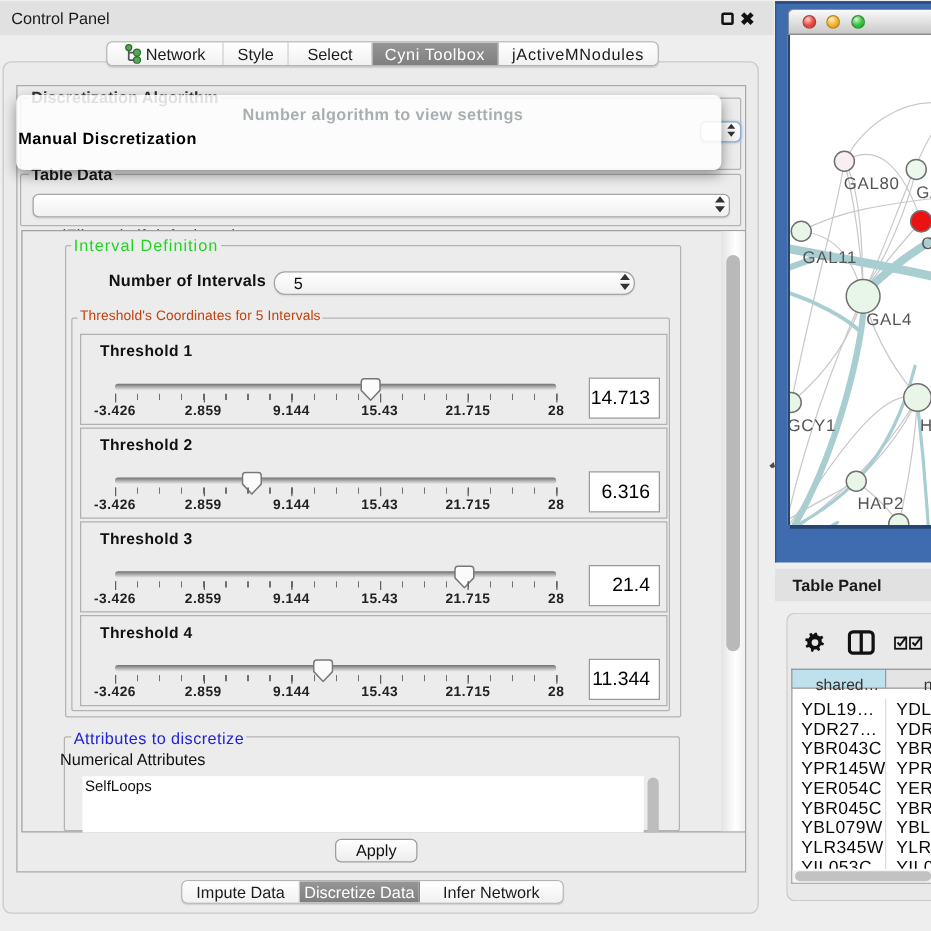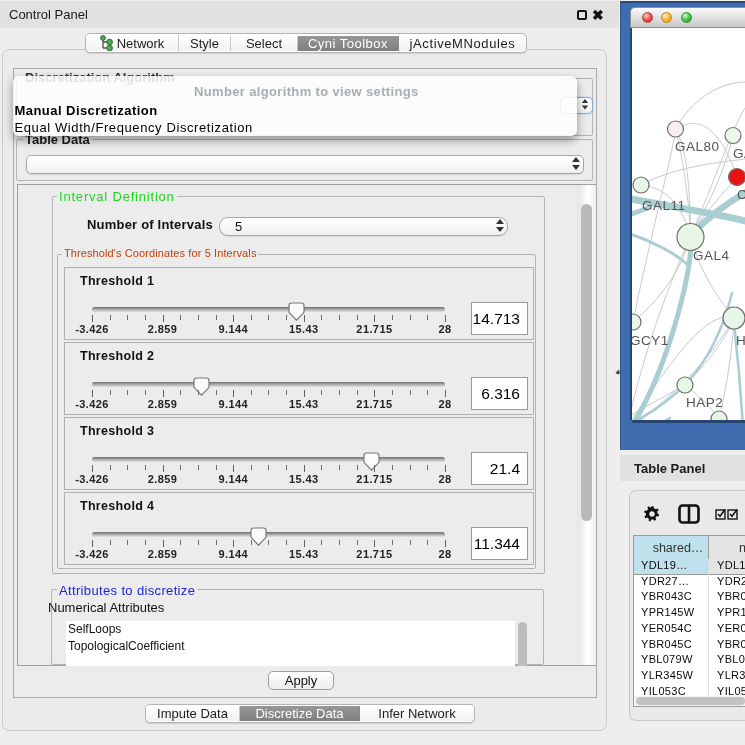--- a/index.html
+++ b/index.html
@@ -9,21 +9,21 @@
 
 #cp-title { left:0; top:1px; width:619px; height:27px; background:#e1e1e1; }
 #cp-title .txt { left:9px; top:6px; font-size:13px; color:#1a1a1a; }
 #cp-float { left:577px; top:10px; width:10px; height:10px; border:2px solid #111; border-radius:2px; }
 #cp-close { left:592px; top:7px; font-size:14px; font-weight:bold; color:#111; }
 
 #cp { left:2px; top:49px; width:605px; height:682px; background:#ebebeb;
   border:1px solid #c9c9c9; border-radius:7px; }
 
 .seg { display:flex; background:#fff; border:1px solid #b4b4b4; border-radius:5px;
-  overflow:hidden; box-shadow:0 1px 1px rgba(0,0,0,0.12);align-items:center; }
+  overflow:hidden; box-shadow:0 1px 1px rgba(0,0,0,0.12); }
 .seg .s { display:flex; align-items:center; justify-content:center; font-size:13px; white-space:nowrap;
   color:#1c1c1c; border-right:1px solid #c6c6c6; background:linear-gradient(#ffffff,#f1f1f1); }
 .seg .s:last-child { border-right:none; }
 .seg .sel { background:linear-gradient(#969696,#7f7f7f); color:#fff; border-right-color:#8a8a8a; }
 #tabs-top { left:85px; top:33px; height:20px; }
 #tabs-bot { left:145px; top:704px; height:19px; }
 
 #inner { left:13px; top:68px; width:584px; height:630px; border:1px solid #aaaaaa; background:#ececec; }
 .group { position:absolute; border:1px solid #b3b3b3; border-radius:2px; }
 .gtitle { position:absolute; font-size:13px; background:#ececec; padding:0 2px; white-space:nowrap; }
@@ -65,22 +65,22 @@
   background:linear-gradient(#fafafa,#c8c8c8); border:1px solid #8f8f8f; border-right:none; }
 .light { position:absolute; top:12px; width:11px; height:11px; border-radius:50%; }
 #canvas { left:630px; top:28px; width:115px; height:392px; background:#fff; border-left:2px solid #26486f; }
 #canvas-shadow { left:632px; top:420px; width:113px; height:3px; background:#274570; }
 
 #tp-title { left:620px; top:455px; width:125px; height:26px; background:#e1e1e1; }
 #tp-title .txt { left:14px; top:6px; font-size:13px; color:#1a1a1a;font-weight:bold; }
 #tp-box { left:629px; top:490px; width:116px; height:231px; background:#e9e9e9;
   border:1px solid #c9c9c9; border-radius:7px 0 0 7px; border-right:none; }
 #table { left:633px; top:535px; width:112px; height:172px; border:1px solid #9b9b9b; border-right:none; background:#fff; }
-.hcell { position:absolute; top:0; height:40px; font-size:12.5px; color:#333; }
-.trow { position:absolute; font-size:11px; letter-spacing:0.3px; color:#0a0a0a; white-space:nowrap; }
+.hcell { position:absolute; top:0; height:16px; font-size:12.5px; color:#333; }
+.trow { position:absolute; font-size:14px; letter-spacing:0.3px; color:#0a0a0a; white-space:nowrap; }
 </style>
 </head>
 <body>
 <div class="abs" id="cp-title">
     <div class="abs txt">Control Panel</div>
   </div>
 <div class="abs" id="cp-float"></div>
 <div class="abs" id="cp-close">✖</div>
 
 <div class="abs" id="cp"></div>
@@ -95,21 +95,20 @@
 
 <div class="group" style="left:16px; top:139px; width:577px; height:42px;"></div>
 <div class="gtitle" style="left:23px; top:132px; font-weight:bold; color:#1a1a1a;">Table Data</div>
 <div class="combo" style="left:26px; top:155px; width:558px; height:19px;">
     <span style="padding-left:8px; letter-spacing:0.3px;margin-top:48px;">galFiltered.sif default node</span>
   </div>
 <div class="arrows" style="left:572px; top:157px;"></div>
 
 <div class="abs" id="popup">
     <div class="i1">Manual Discretization</div>
-    <div class="i2">Equal Width/Frequency Discretization</div>
   </div>
 
 <div class="abs" style="left:17px; top:184px; width:579px; height:482px; border:1px solid #a0a0a0; background:#ececec; "></div>
 
 <div class="group" style="left:52px; top:196px; width:493px; height:378px;"></div>
 <div class="gtitle" style="left:57px; top:189px; color:#21d421; font-size:13px; letter-spacing:0.8px;">Interval Definition</div>
 <div class="abs" style="left:87px; top:217px; font-size:13px; font-weight:bold; letter-spacing:0.2px; color:#111;">Number of Intervals</div>
 <div class="combo" style="left:219px; top:217px; width:289px; height:19px; border-radius:9px;">
     <span style="padding-left:15px;">5</span>
   </div>
@@ -204,21 +203,20 @@
 <div class="tl" style="left:309.4px;">21.715</div>
 <div class="tl" style="left:380.0px;">28</div>
 <div class="vbox">11.344</div>
 </div>
 
 <div class="group" style="left:51px; top:589px; width:493px; height:76px;"></div>
 <div class="gtitle" style="left:57px; top:583px; color:#2222d6; font-size:13px; letter-spacing:0.35px;">Attributes to discretize</div>
 <div class="abs" style="left:48px; top:600px; font-size:13px; font-weight:normal; color:#111;">Numerical Attributes</div>
 <div class="abs" id="numlist">
     <div>SelfLoops</div>
-    <div>TopologicalCoefficient</div>
   </div>
 <div class="abs" style="left:518px; top:622px; width:9px; height:44px; background:#bdbdbd; border-radius:5px 5px 0 0;"></div>
 
 <div class="abs" style="left:577px; top:185px; width:19px; height:480px; background:linear-gradient(90deg,#e3e3e3,#ffffff 60%,#efefef);"></div>
 <div class="abs" style="left:581px; top:204px; width:11px; height:317px; background:#b9b9b9; border-radius:6px;"></div>
 
 <div class="abs" id="apply">Apply</div>
 
 <div class="abs seg" id="tabs-top">
   <div class="s" style="width:93px;"><svg width="13" height="16" viewBox="0 0 13 16" style="margin-right:4px;">
@@ -229,21 +227,21 @@
         <circle cx="9.6" cy="7" r="2.8" fill="#55a855" stroke="#2c6e2c"></circle>
         <circle cx="9.6" cy="13" r="2.8" fill="#55a855" stroke="#2c6e2c"></circle>
       </svg>Network</div>
   <div class="s" style="width:52px;">Style</div>
   <div class="s" style="width:67px;">Select</div>
   <div class="s sel" style="width:101px; letter-spacing:0.5px;">Cyni Toolbox</div>
   <div class="s" style="width:127px; letter-spacing:0.6px;">jActiveMNodules</div>
 </div>
 <div class="abs seg" id="tabs-bot">
   <div class="s" style="width:94px;">Impute Data</div>
-  <div class="s sel" style="width:120px;">Discretize Data</div>
+  <div class="s sel" style="width:96px;">Discretize Data</div>
   <div class="s" style="width:114px;">Infer Network</div>
 </div>
 
 <div class="abs" id="blue"></div>
 <svg class="abs" style="left:614px; top:368px;" width="8" height="8" viewBox="0 0 8 8">
     <path d="M1.5 4.5 L5 1.5 L6 5.5 L3.5 6.5 Z" fill="#4a4a4a"></path>
   </svg>
 <div class="abs" id="macbar"></div>
 <div class="abs light" style="left:642px; background:radial-gradient(circle at 35% 28%, #ffc2bd 6%, #ee5049 50%, #ce352d 92%); border:1px solid #a8423c;"></div>
 <div class="abs light" style="left:661px; background:radial-gradient(circle at 35% 28%, #ffe9b5 6%, #f5b73c 50%, #df9a1f 92%); border:1px solid #b8860f;"></div>

